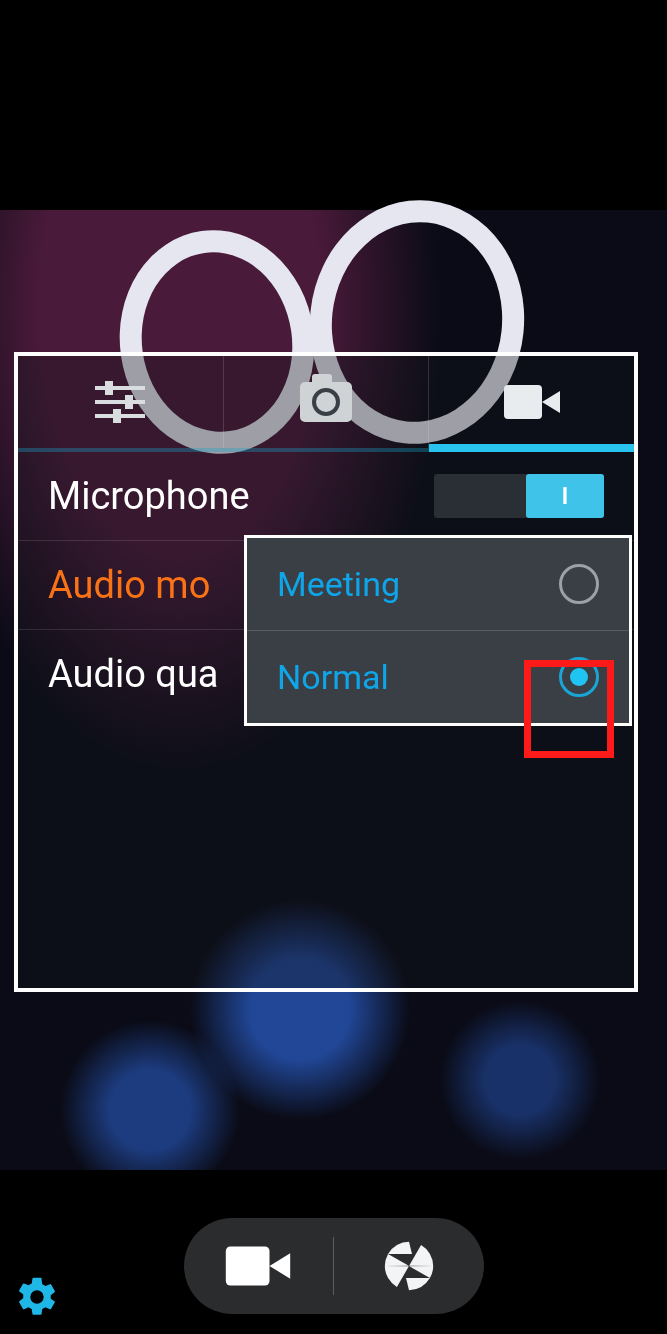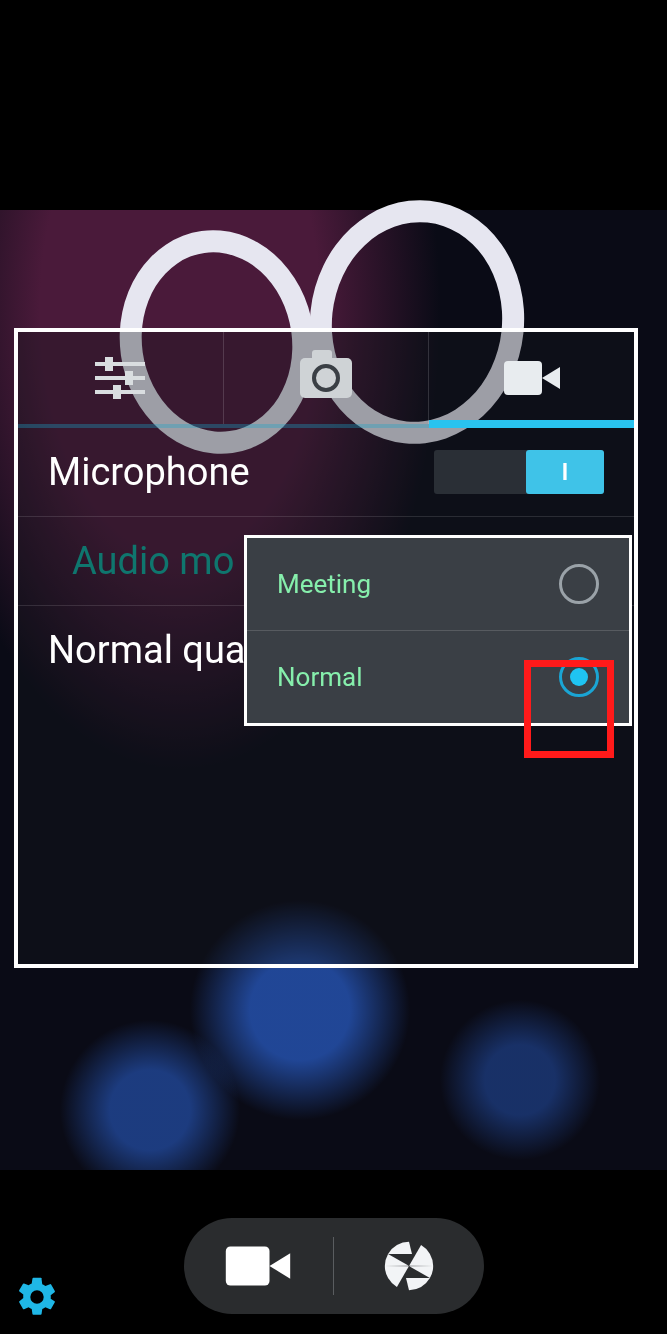--- a/index.html
+++ b/index.html
@@ -8,36 +8,36 @@
       radial-gradient(circle at 300px 800px, rgba(51,119,255,0.55) 0 50px, transparent 110px),
       radial-gradient(circle at 150px 900px, rgba(51,119,255,0.45) 0 40px, transparent 90px),
       radial-gradient(circle at 520px 870px, rgba(51,119,255,0.35) 0 35px, transparent 80px),
       radial-gradient(ellipse at 180px 100px, #4a1a3a 0 140px, transparent 260px),
       #0a0b16;
   }
   .hoops{position:absolute;left:120px;top:-20px;width:420px;height:240px;}
   .hoop{position:absolute;border:22px solid #e6e6f0;border-radius:50%;}
   .hoop.h1{left:0;top:40px;width:150px;height:180px;transform:rotate(-8deg);}
   .hoop.h2{left:190px;top:10px;width:170px;height:200px;transform:rotate(6deg);}
-  .panel{position:absolute;left:14px;top:328px;width:624px;height:640px;border:4px solid #fff;box-sizing:border-box;background:rgba(20,22,30,0.35);}
+  .panel{position:absolute;left:14px;top:352px;width:624px;height:640px;border:4px solid #fff;box-sizing:border-box;background:rgba(20,22,30,0.35);}
   .tabs{display:flex;height:92px;}
   .tab{flex:1;display:flex;align-items:center;justify-content:center;border-right:1px solid rgba(255,255,255,0.15);}
   .tab:last-child{border-right:none;}
   .underline{height:4px;display:flex;}
   .underline .seg{flex:1;background:#1aa3c9;opacity:0.35;}
   .underline .seg.active{background:#29c3ef;opacity:1;height:8px;margin-top:-4px;}
   .row{display:flex;align-items:center;justify-content:space-between;padding:22px 30px;border-bottom:1px solid rgba(255,255,255,0.12);}
   .row .label{font-size:38px;color:#fff;font-weight:400;}
-  .row.active .label{color:#0f766e;margin-left:24px;}
+  .row.active .label{color:#f97316;}
   .toggle{position:relative;width:170px;height:44px;background:#2a2f36;border-radius:3px;}
   .toggle .knob{position:absolute;right:0;top:0;width:78px;height:44px;background:#3fc3e8;border-radius:3px;display:flex;align-items:center;justify-content:center;color:#fff;font-size:24px;font-weight:600;}
   .popup{position:absolute;left:244px;top:535px;width:388px;border:3px solid #fff;background:#3a3f45;box-sizing:border-box;}
   .popup .opt{display:flex;align-items:center;justify-content:space-between;padding:26px 30px;border-bottom:1px solid rgba(255,255,255,0.15);}
   .popup .opt:last-child{border-bottom:none;text-align:center;}
-  .popup .opt .olabel{font-size:26px;color:#86efac;}
+  .popup .opt .olabel{font-size:34px;color:#0ea5e9;}
   .radio{position:relative;width:40px;height:40px;border:3px solid #9aa2a8;border-radius:50%;box-sizing:border-box;}
   .radio.sel{border-color:#1aa5d4;}
   .radio.sel::after{content:"";position:absolute;left:50%;top:50%;width:18px;height:18px;background:#1fc4f2;border-radius:50%;transform:translate(-50%,-50%);}
   .highlight{position:absolute;border:7px solid #ff1a1a;box-sizing:border-box;}
   .bottombar{position:absolute;left:0;bottom:0;width:667px;height:120px;display:flex;align-items:center;}
   .gear{position:absolute;left:14px;bottom:14px;}
   .pill{position:absolute;left:50%;bottom:20px;transform:translateX(-50%);width:300px;height:96px;background:#2a2c2e;border-radius:48px;display:flex;align-items:center;}
   .pill .half{flex:1;display:flex;align-items:center;justify-content:center;}
   .pill .divider{width:1px;height:58px;background:#5a5d60;}
   
@@ -102,21 +102,21 @@
         <span>I</span>
       </span>
     </span>
   </div>
 
   <div class="row active">
     <span class="label">Audio mo</span>
   </div>
 
   <div class="row" style="border-bottom:none;">
-    <span class="label">Normal qua</span>
+    <span class="label">Audio qua</span>
   </div>
 </div>
 
 <div class="popup">
   <div class="opt">
     <span class="olabel">Meeting</span>
     <span class="radio"></span>
   </div>
   <div class="opt" style="position:relative;">
     <span class="olabel">Normal</span>

